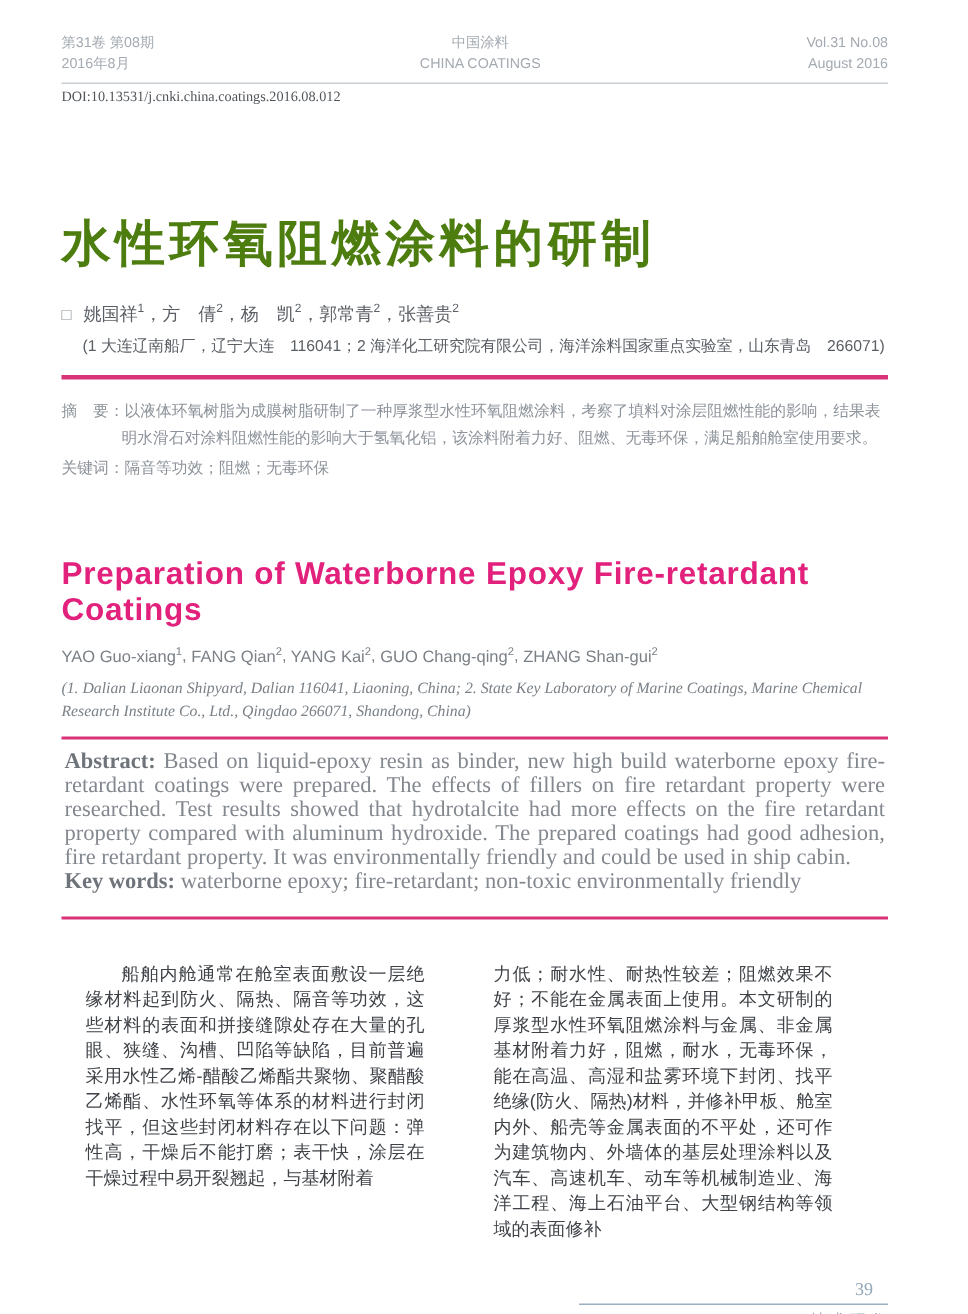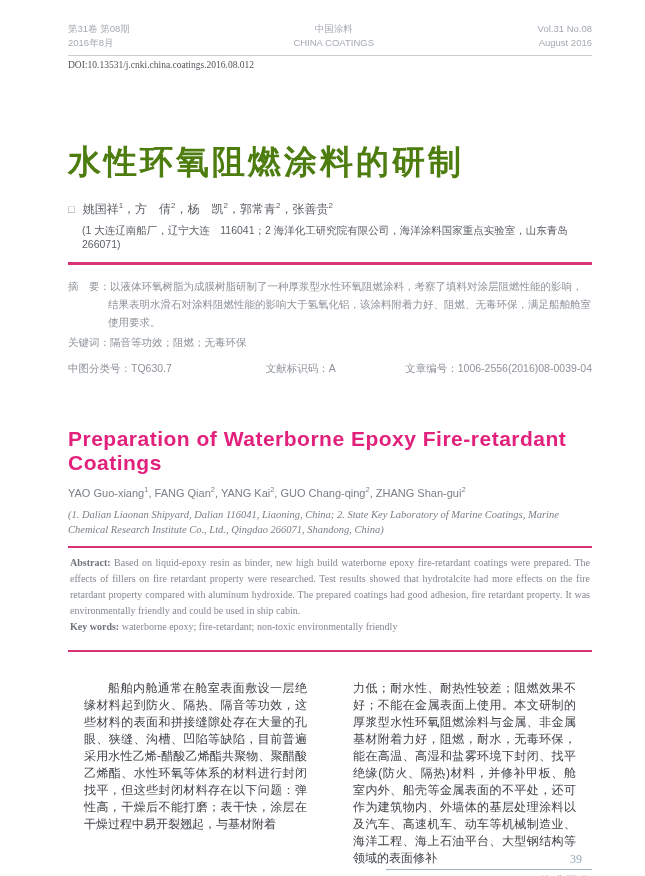--- a/index.html
+++ b/index.html
@@ -5,21 +5,21 @@
   html,body{margin:0;padding:0;background:#ffffff;}
   .page{
     position:relative;
     width:645px;height:876px;
     margin:0 auto;
     background:#ffffff;
     font-family:"Liberation Sans",sans-serif;
     color:#43474c;
     overflow:hidden;
     box-sizing:border-box;
-    padding:22px 53px 0 68px;
+    padding:22px 53px 0 41px;
   }
   
   .jheader{
     display:flex;justify-content:space-between;
     font-size:9.5px;line-height:14px;color:#a4aab1;
     border-bottom:1px solid #c9ced3;padding-bottom:5px;
   }
   .jheader .cell{white-space:nowrap;}
   .jheader .c-left{text-align:left;}
   .jheader .c-mid{text-align:center;}
@@ -59,21 +59,21 @@
   }
   .en-authors{margin-top:10px;font-size:11px;color:#7a8086;}
   .en-authors sup{font-size:7.5px;}
   .en-affil{
     margin-top:8px;font-size:10.5px;line-height:15px;color:#7a8086;
     font-family:"Liberation Serif",serif;font-style:italic;
   }
   .rule-thin{height:2px;background:#d93277;margin-top:9px;}
   .en-abstract{
     font-family:"Liberation Serif",serif;
-    font-size:10px;line-height:16px;color:#83888f;
+    font-size:15px;line-height:16px;color:#83888f;
     text-align:justify;margin:0;padding:7px 2px 6px 2px;
   }
   .en-abstract .blab{font-weight:bold;color:#6f747b;}
   
   .sec-head{
     margin:44px 0 0 0;font-size:15px;font-weight:bold;color:#e2217c;
   }
   .sec-head .st{margin-left:16px;letter-spacing:2px;}
   .cols{display:flex;gap:14px;margin-top:12px;}
   .col{width:258px;font-size:12px;line-height:17px;text-align:justify;color:#3f4348;}
@@ -116,25 +116,20 @@
   <h1 class="cn-title" style="margin-bottom:0;">水性环氧阻燃涂料的研制</h1>
   <div class="cn-authors">
     <span class="marker">□</span><span><span>姚国祥<sup>1</sup></span>，<span>方　倩<sup>2</sup></span>，<span>杨　凯<sup>2</sup></span>，<span>郭常青<sup>2</sup></span>，<span>张善贵<sup>2</sup></span></span>
   </div>
   <div class="cn-affil">(1 大连辽南船厂，辽宁大连　116041；2 海洋化工研究院有限公司，海洋涂料国家重点实验室，山东青岛　266071)</div>
   <div class="rule-thick"></div>
 
   <div class="cn-meta">
     <p class="hang"><span>摘　要：</span><span>以液体环氧树脂为成膜树脂研制了一种厚浆型水性环氧阻燃涂料，考察了填料对涂层阻燃性能的影响，结果表明水滑石对涂料阻燃性能的影响大于氢氧化铝，该涂料附着力好、阻燃、无毒环保，满足船舶舱室使用要求。</span></p>
     <p class="kw"><span>关键词：</span><span>隔音等功效；阻燃；无毒环保</span></p>
-    <div class="clc-row">
-      <div class="item i1"><span>中图分类号：</span><span>TQ630.7</span></div>
-      <div class="item i2"><span>文献标识码：</span><span>A</span></div>
-      <div class="item i3"><span>文章编号：</span><span>1006-2556(2016)08-0039-04</span></div>
-    </div>
   </div>
 
   <h2 class="en-title" style="margin-bottom:0;">Preparation of Waterborne Epoxy Fire-retardant Coatings</h2>
   <div class="en-authors"><span>YAO Guo-xiang<sup>1</sup></span>, <span>FANG Qian<sup>2</sup></span>, <span>YANG Kai<sup>2</sup></span>, <span>GUO Chang-qing<sup>2</sup></span>, <span>ZHANG Shan-gui<sup>2</sup></span></div>
   <div class="en-affil">(1. Dalian Liaonan Shipyard, Dalian 116041, Liaoning, China; 2. State Key Laboratory of Marine Coatings, Marine Chemical Research Institute Co., Ltd., Qingdao 266071, Shandong, China)</div>
   <div class="rule-thin"></div>
   <div>
     <p class="en-abstract"><span class="blab">Abstract:</span> <span>Based on liquid-epoxy resin as binder, new high build waterborne epoxy fire-retardant coatings were prepared. The effects of fillers on fire retardant property were researched. Test results showed that hydrotalcite had more effects on the fire retardant property compared with aluminum hydroxide. The prepared coatings had good adhesion, fire retardant property. It was environmentally friendly and could be used in ship cabin.</span><br>
     <span class="blab">Key words:</span> <span>waterborne epoxy; fire-retardant; non-toxic environmentally friendly</span></p>
   </div>

